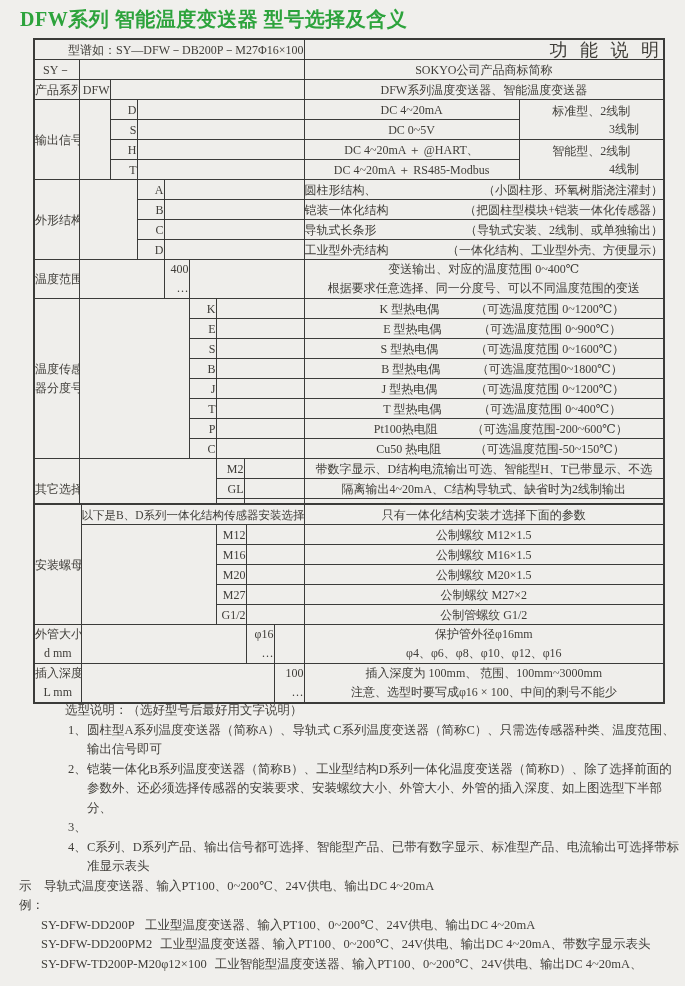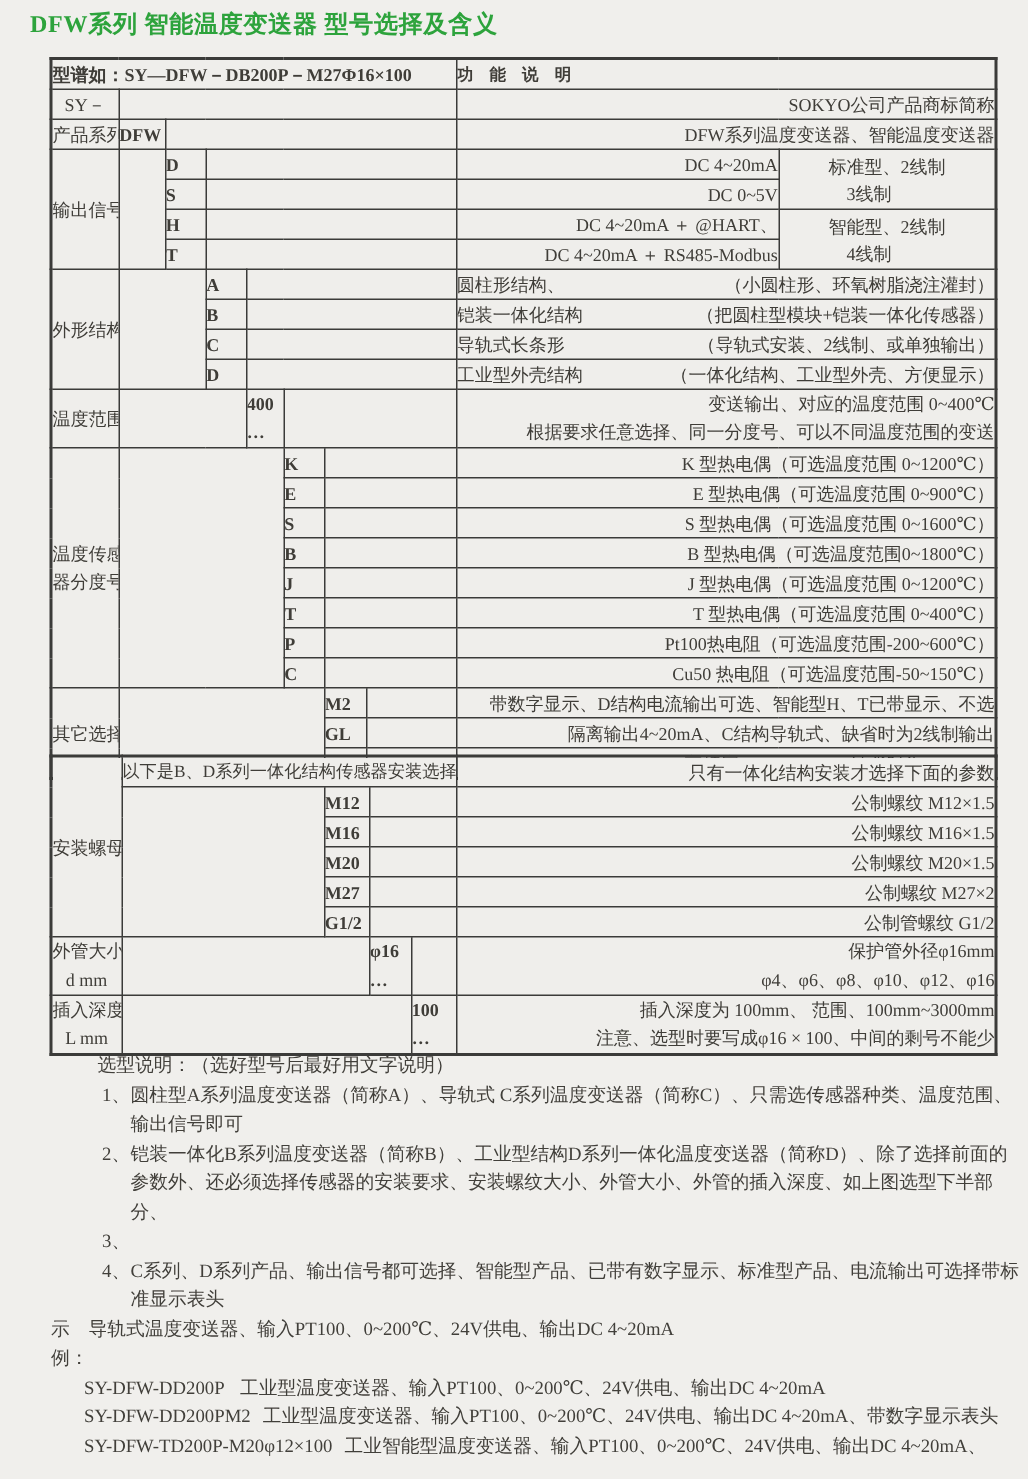--- a/index.html
+++ b/index.html
@@ -6,21 +6,21 @@
   body{
     width:685px;height:986px;
     background:#f0efec;
     font-family:"Liberation Serif","DejaVu Serif",serif;
     color:#3f3d38;
     position:relative;
     overflow:hidden;
   }
   .title{
     position:absolute;left:20px;top:6px;
-    font-size:16px;font-weight:bold;color:#2da33c;
+    font-size:20px;font-weight:bold;color:#2da33c;
     letter-spacing:0.5px;margin:0;
   }
   table.spec{
     position:absolute;left:33px;
     border-collapse:collapse;
     table-layout:fixed;
     border:2px solid #3b3b39;
     font-size:12px;
   }
   #t1{top:38px;width:630px;}
@@ -29,40 +29,40 @@
     border:1px solid #3b3b39;
     padding:0;
     height:19px;
     line-height:18px;
     overflow:hidden;
     white-space:nowrap;
     background:#efeeeb;
     vertical-align:middle;
   }
   td.g{background:#dbeccb;}
-  td.c{text-align:left;font-weight:bold;}
+  td.c{text-align:right;}
   td.lab{text-align:center;}
-  td.d{text-align:right;padding-left:8px;padding-right:4px;}
+  td.d{text-align:center;padding-left:8px;padding-right:4px;}
   td.dbl{height:38px;}
   .two>div{height:19px;line-height:18px;}
-  .sp{letter-spacing:4px;font-size:11px;}
+  .sp{letter-spacing:4px;font-size:18px;}
   .flexd{display:flex;justify-content:space-between;}
   .sn{display:inline-block;min-width:132px;}
   td.note{text-align:center;padding:0 4px;}
-  td.note .nr{text-align:center;padding-right:24px;}
+  td.note .nr{text-align:right;padding-right:24px;}
   td.small{font-size:11.5px;padding-left:4px;}
   .notes{
     position:absolute;left:0;top:701px;width:685px;
     font-size:12.5px;line-height:19.5px;color:#413f3a;
   }
   .nt{padding-left:25px;margin-left:40px;}
   .item{display:flex;padding-left:68px;}
   .num{flex:0 0 19px;}
   .itx{flex:1;}
-  .exrow{display:flex;padding-left:34px;}
+  .exrow{display:flex;padding-left:19px;}
   .exlab{flex:0 0 22px;}
   .exmodel{flex:0 0 auto;min-width:96px;padding-right:8px;}
   .exdesc{flex:1;}
 </style>
 </head>
 <body>
 
 <h1 class="title">DFW系列 智能温度变送器 型号选择及含义</h1>
 
 <table class="spec" id="t1">

